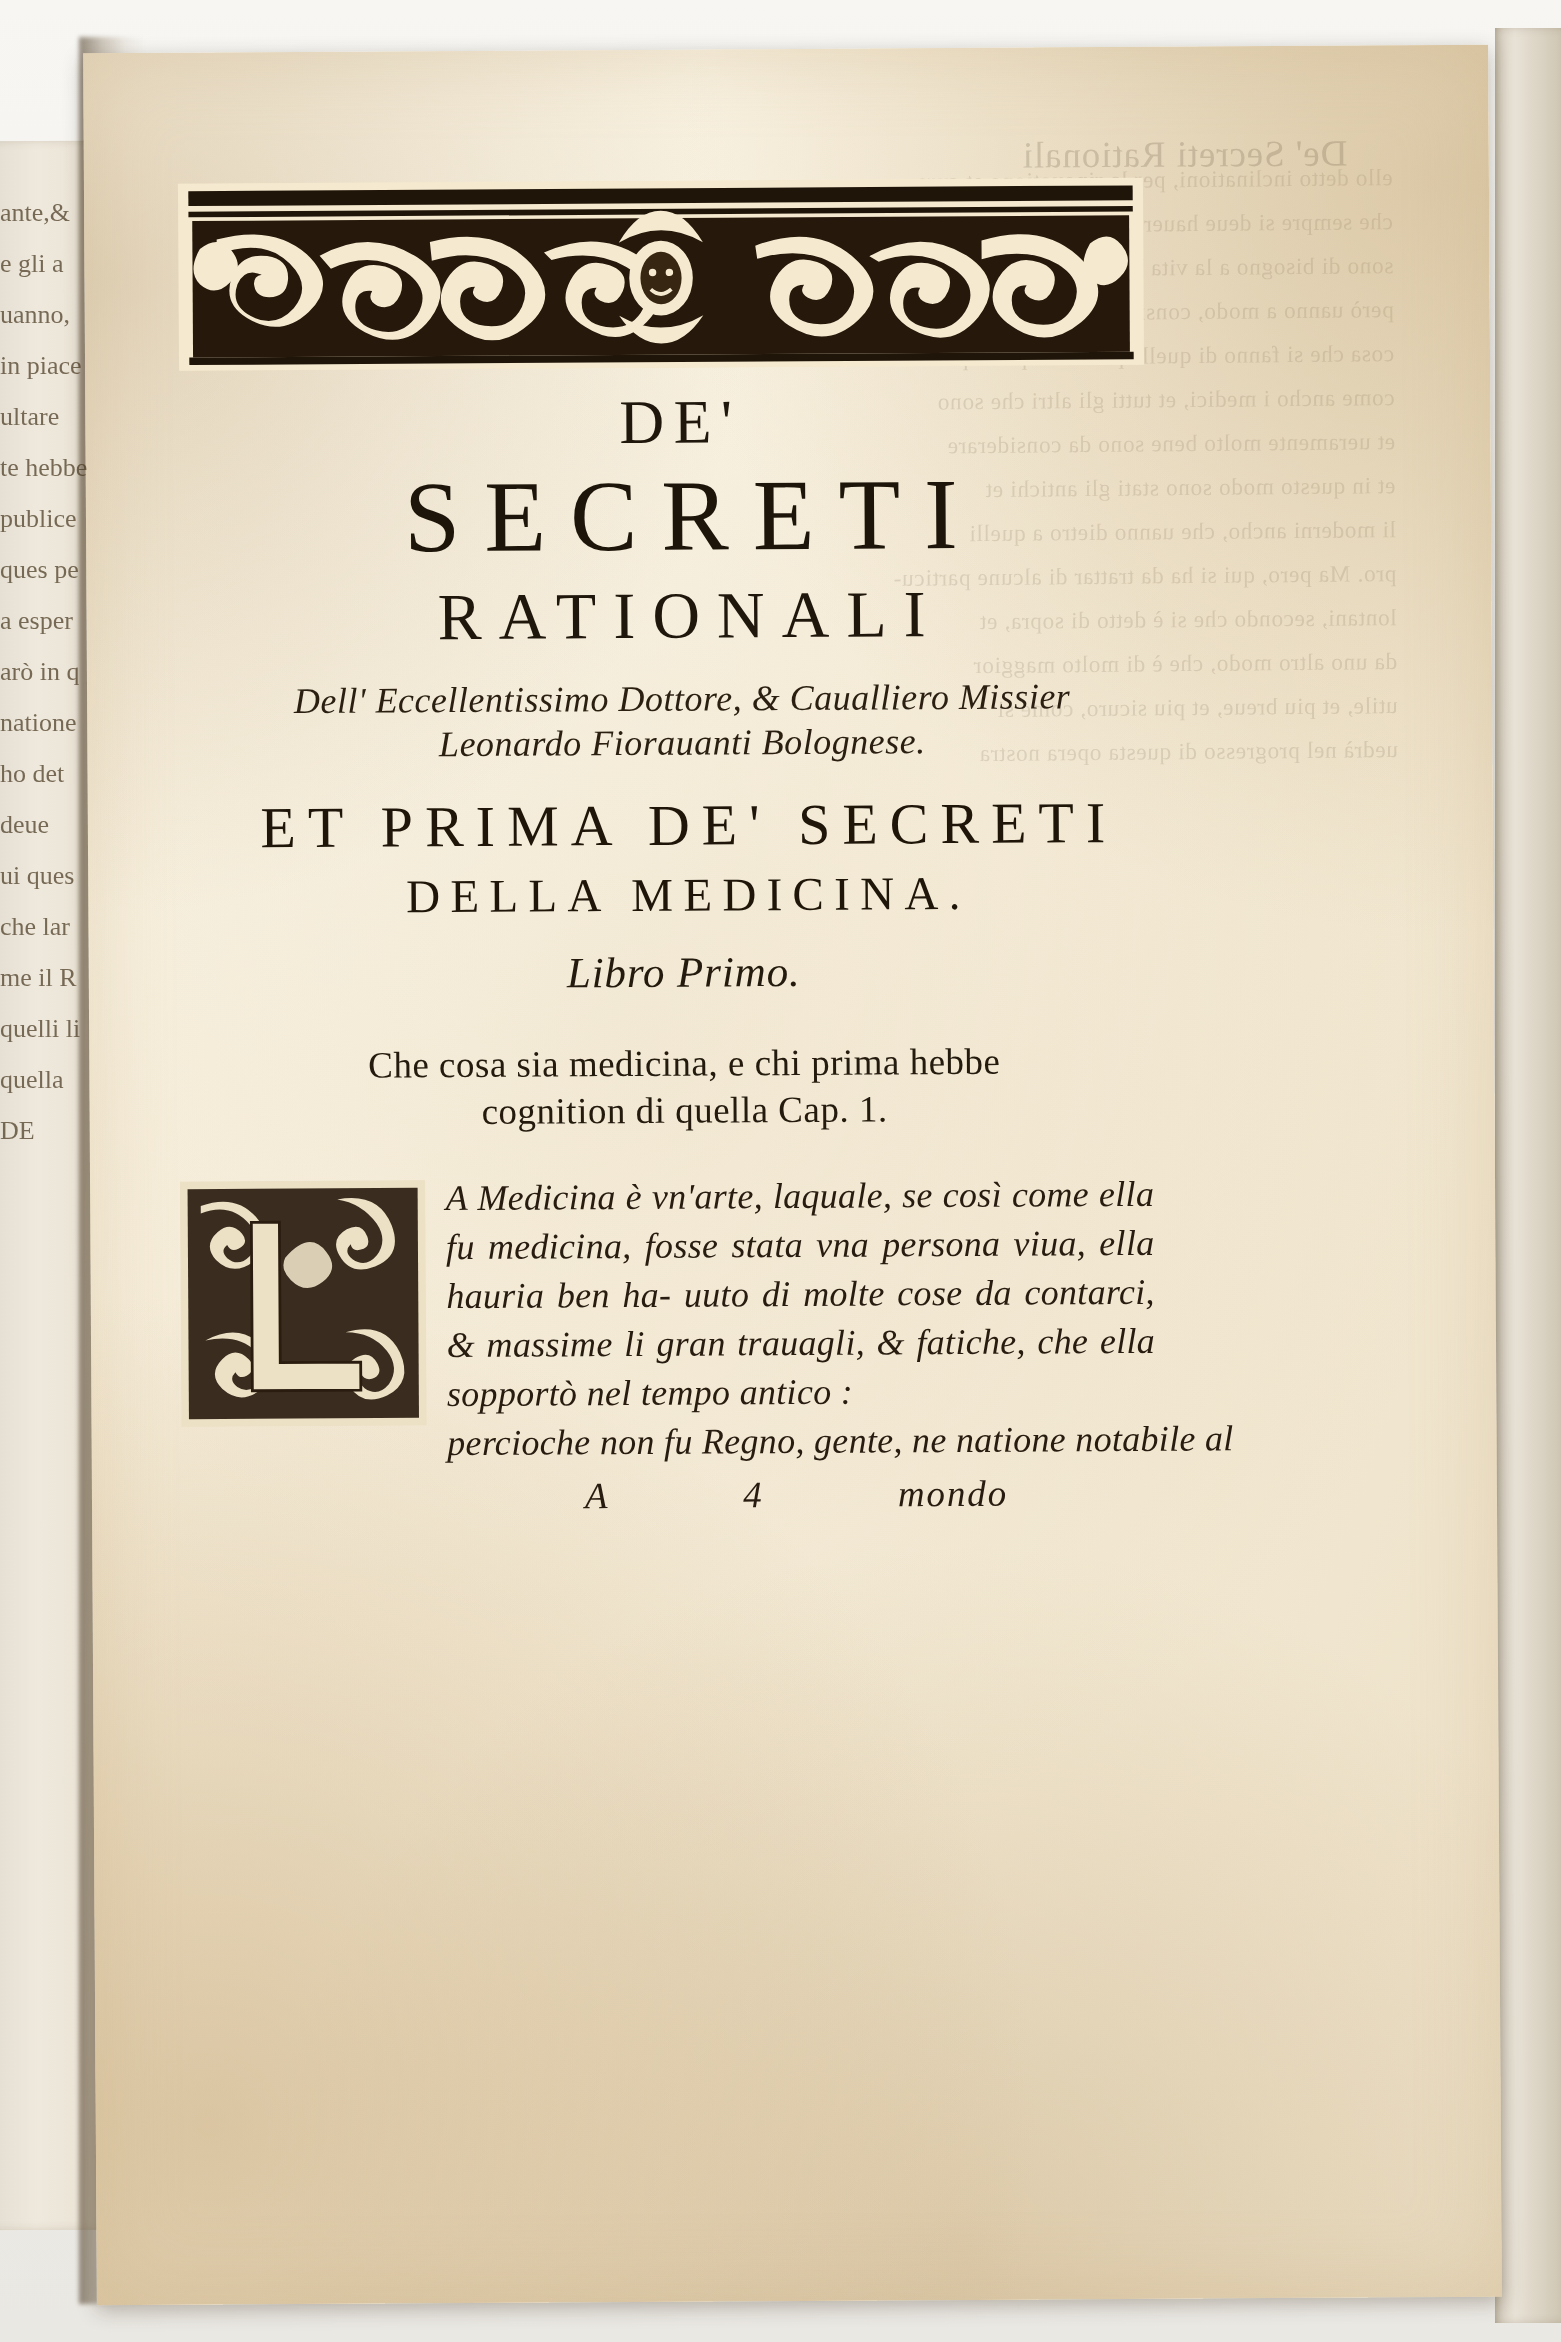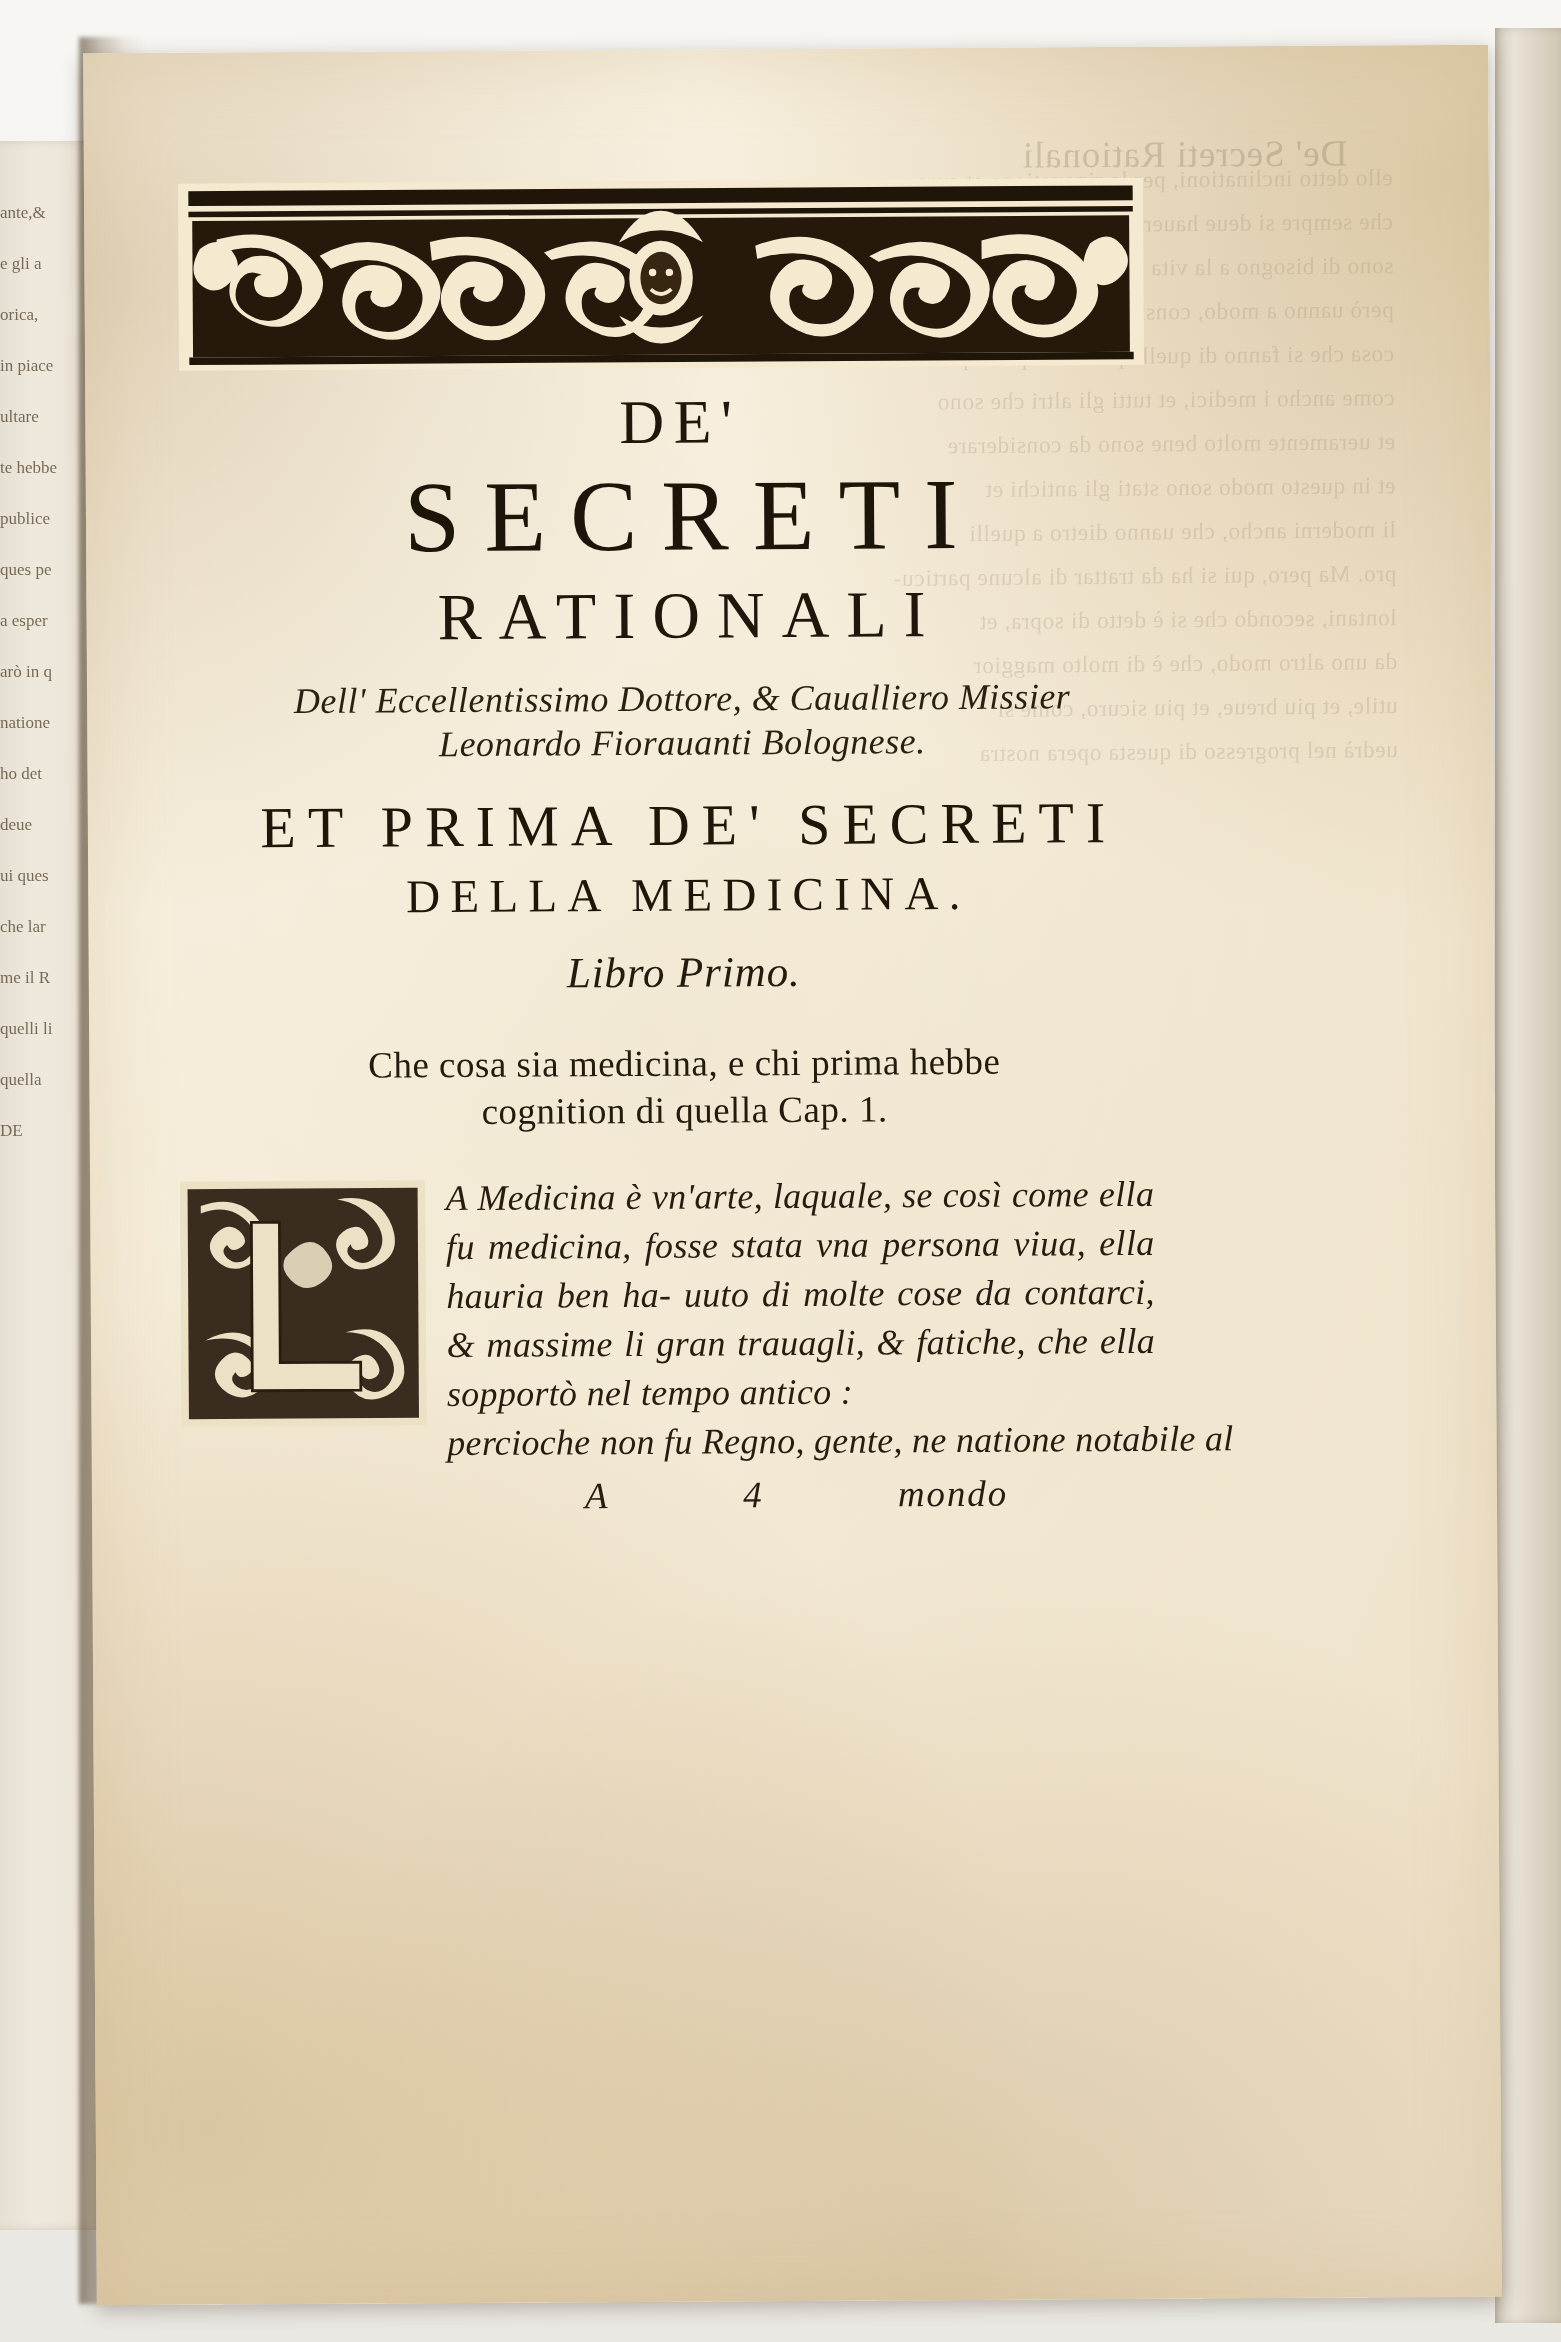--- a/index.html
+++ b/index.html
@@ -242,21 +242,21 @@
     color: #271c0f;
   }
   .signature .sig-gap { display: inline-block; width: 112px; }
 
   
   .left-slice-text {
     position: absolute;
     left: 0px;
     top: 187px;
     width: 90px;
-    font-size: 17px;
+    font-size: 26px;
     line-height: 51px;
     color: #4a3a22;
     opacity: 0.72;
     font-family: "Liberation Serif", serif;
     overflow: hidden;
     height: 1780px;
     z-index: 4;
   }
   .left-slice-text div { white-space: nowrap; }
 
@@ -405,21 +405,21 @@
           <span>mondo</span>
         </div>
 
       </div>
     </div>
   </div>
 
   <div class="left-slice-text">
     <div>ante,&amp;</div>
     <div>e gli a</div>
-    <div>orica,</div>
+    <div>uanno,</div>
     <div>in piace</div>
     <div>ultare</div>
     <div>te hebbe</div>
     <div>publice</div>
     <div>ques pe</div>
     <div>a esper</div>
     <div>arò in q</div>
     <div>natione</div>
     <div>ho det</div>
     <div>deue</div>

